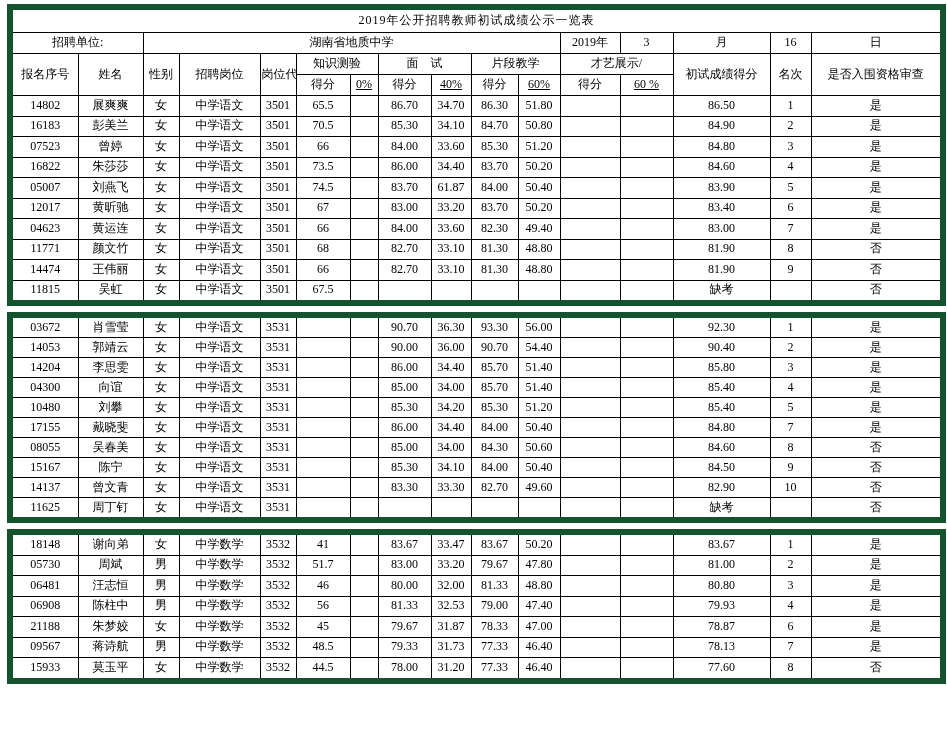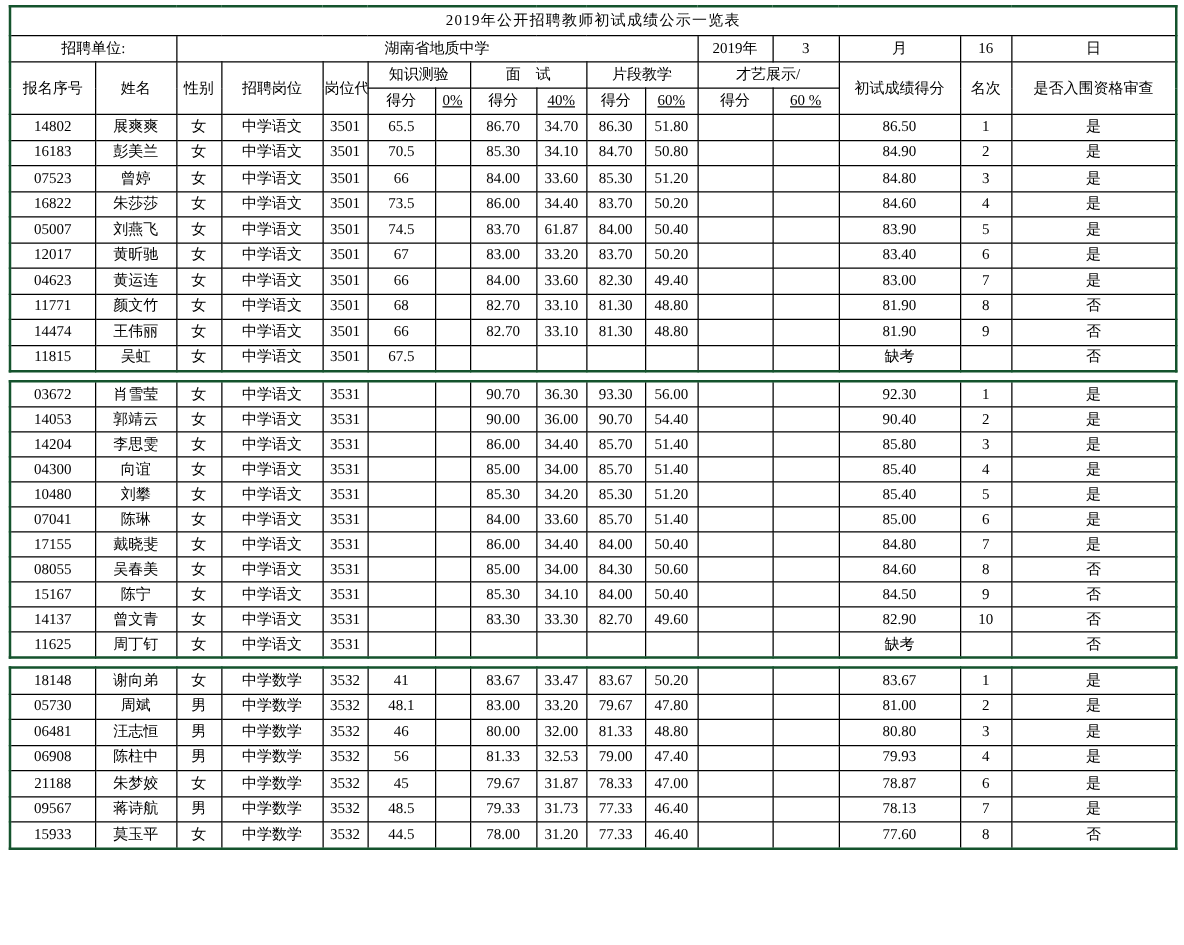--- a/index.html
+++ b/index.html
@@ -4,21 +4,21 @@
 <style>
   html,body { margin:0; padding:0; }
   body {
     width:947px; height:756px; background:#ffffff; color:#000;
     font-family:"Liberation Serif","DejaVu Serif",serif;
     overflow:hidden;
   }
   .sheet { padding:4px 0 0 7px; }
   table.grid {
     border-collapse:collapse; table-layout:fixed; width:933px;
-    border:2px solid #14532d;
+    border:6px solid #14532d;
   }
   table.grid td, table.grid th {
     border:1px solid #000; padding:0 1px;
     font-size:12px; font-weight:normal; text-align:center; vertical-align:middle;
     line-height:1.15; overflow:hidden; white-space:nowrap;
   }
   td.title-cell { height:22px; font-size:14px; letter-spacing:1px; }
   tr.info-row td { height:20px; }
   tr.h-row th { height:20px; }
   th.wrap { white-space:normal; }
@@ -379,38 +379,20 @@
           <td>34.20</td>
           <td>85.30</td>
           <td>51.20</td>
           <td></td>
           <td></td>
           <td>85.40</td>
           <td>5</td>
           <td>是</td>
         </tr>
         <tr>
-          <td>07041</td>
-          <td>陈琳</td>
-          <td>女</td>
-          <td>中学语文</td>
-          <td>3531</td>
-          <td></td>
-          <td></td>
-          <td>84.00</td>
-          <td>33.60</td>
-          <td>85.70</td>
-          <td>51.40</td>
-          <td></td>
-          <td></td>
-          <td>85.00</td>
-          <td>6</td>
-          <td>是</td>
-        </tr>
-        <tr>
           <td>17155</td>
           <td>戴晓斐</td>
           <td>女</td>
           <td>中学语文</td>
           <td>3531</td>
           <td></td>
           <td></td>
           <td>86.00</td>
           <td>34.40</td>
           <td>84.00</td>
@@ -533,21 +515,21 @@
           <td>83.67</td>
           <td>1</td>
           <td>是</td>
         </tr>
         <tr>
           <td>05730</td>
           <td>周斌</td>
           <td>男</td>
           <td>中学数学</td>
           <td>3532</td>
-          <td>48.1</td>
+          <td>51.7</td>
           <td></td>
           <td>83.00</td>
           <td>33.20</td>
           <td>79.67</td>
           <td>47.80</td>
           <td></td>
           <td></td>
           <td>81.00</td>
           <td>2</td>
           <td>是</td>

